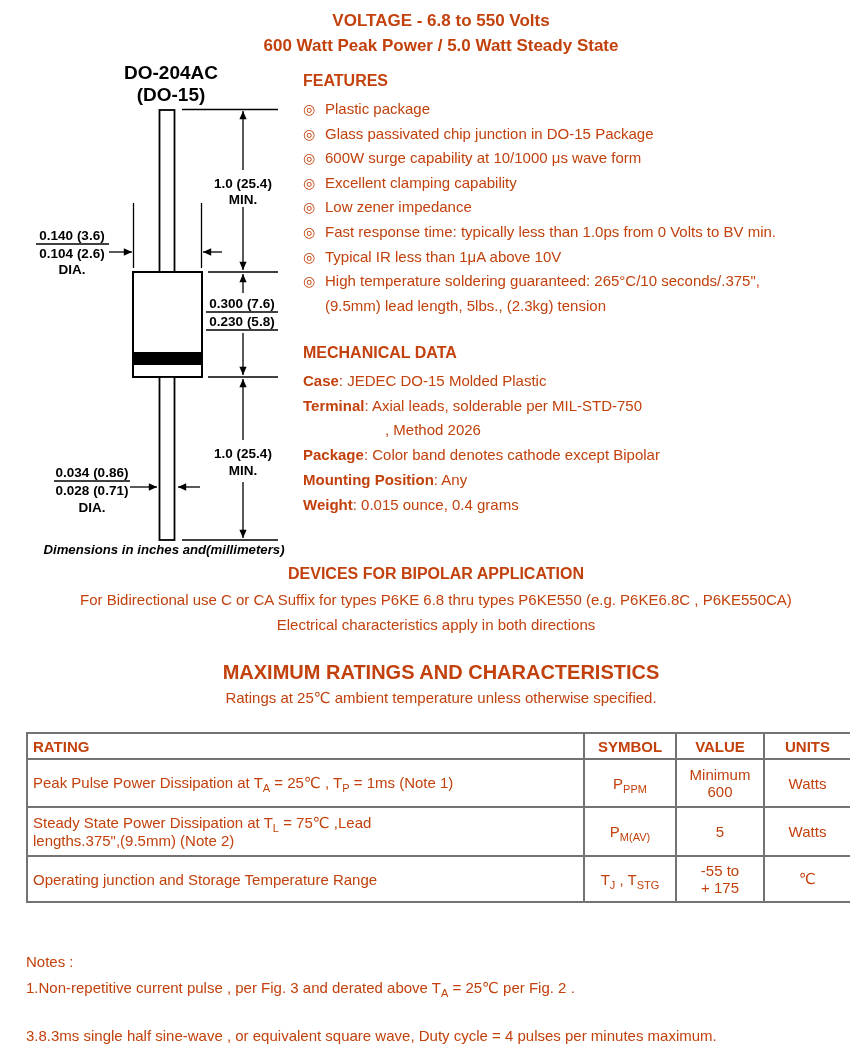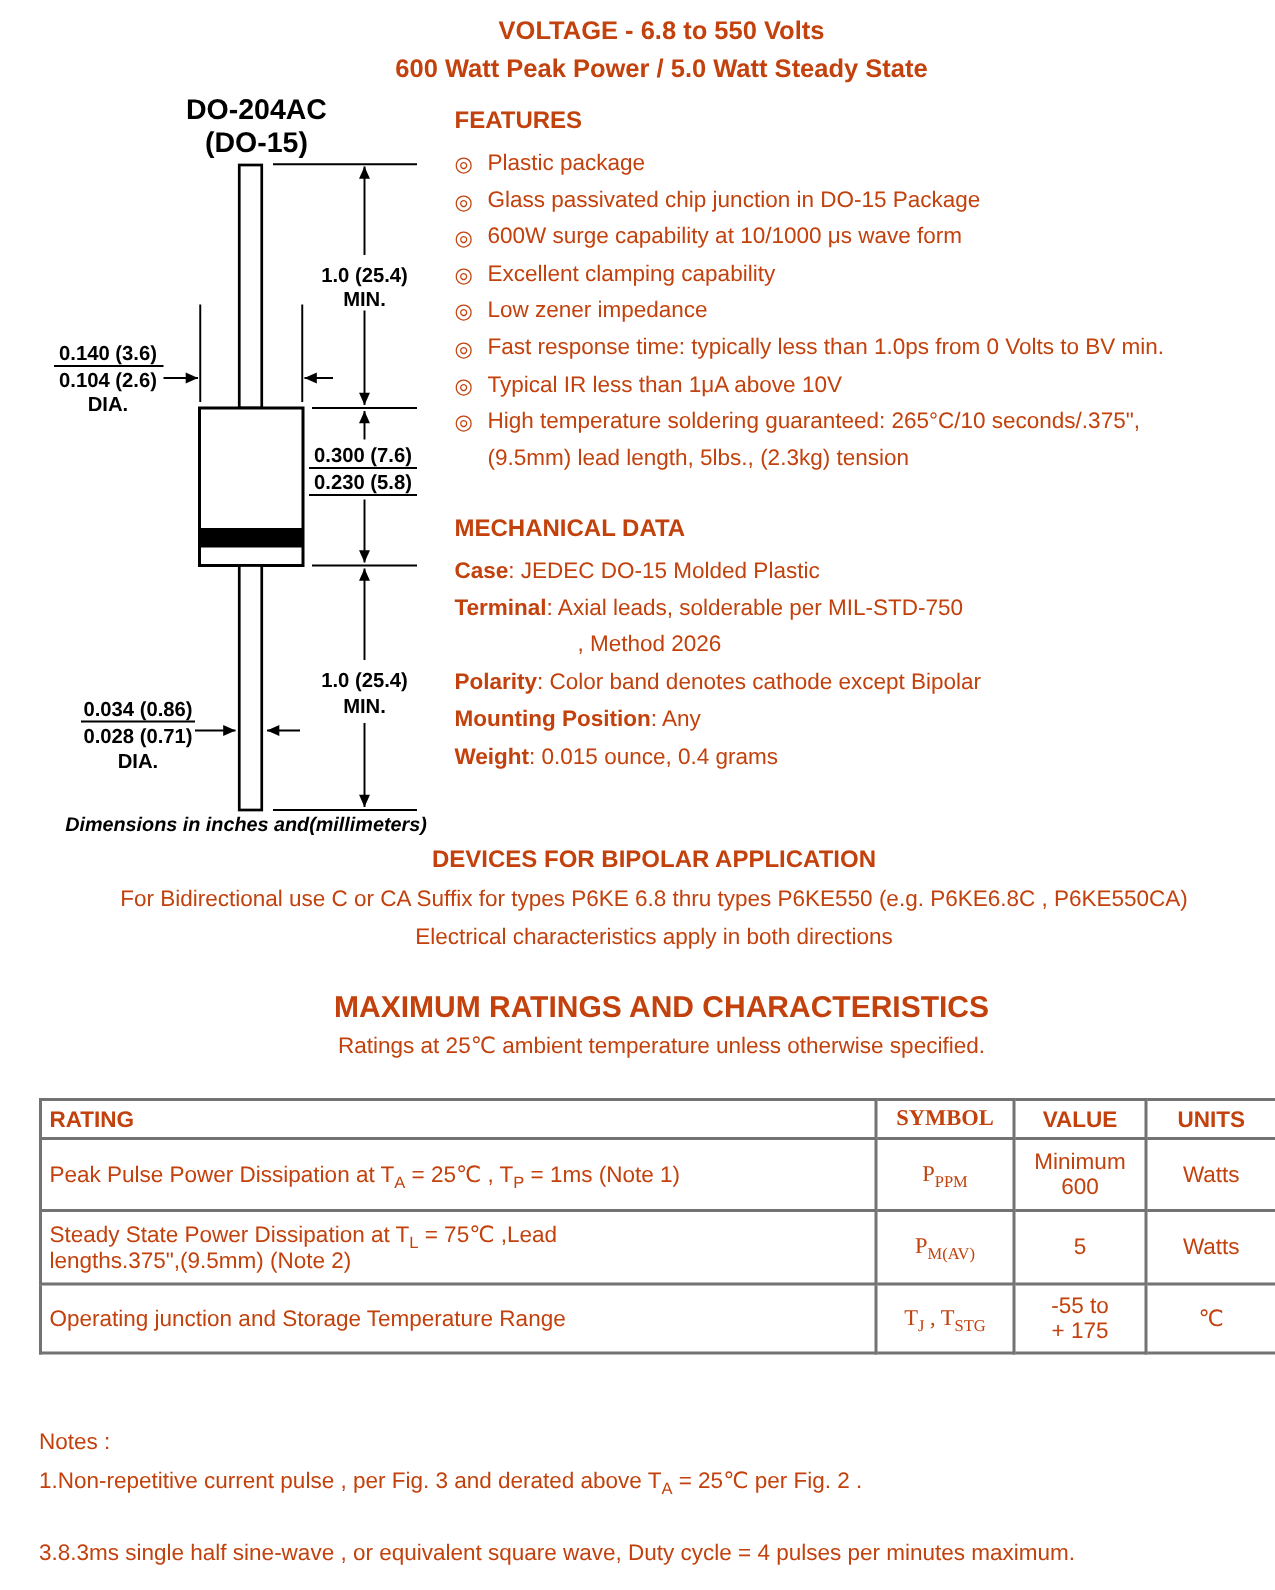--- a/index.html
+++ b/index.html
@@ -23,21 +23,21 @@
   .bipolar .bline{line-height:24.5px;}
   .maxr{left:0;top:660px;width:850px;text-align:center;font-size:15px;}
   .maxr .mhead{font-weight:bold;font-size:20px;line-height:25px;}
   .maxr .msub{line-height:25px;}
   
   .rtable{left:10px;top:732px;}
   table{border-collapse:collapse;table-layout:fixed;font-size:15px;}
   th,td{border:2px solid #737373;padding:2px 5px;vertical-align:middle;}
   th{font-weight:bold;}
   .c-rating{width:545px;text-align:left;}
-  .c-sym{width:80px;text-align:center;font-family:Liberation Serif, serif;}
+  .c-sym{width:80px;text-align:center;}
   .c-val{width:76px;text-align:center;}
   .c-units{width:75px;text-align:center;}
   tr.hdr{height:26px;}
   tr.r1{height:48px;}  tr.r2{height:49px;}  tr.r3{height:49px;}  tr.r4{height:46px;padding-left:24px;}
   sub.sb{font-size:11px;line-height:0;}
   
   .notes{left:10px;top:950px;width:832px;font-size:15px;}
   .notes .nlabel{line-height:24px;}
   .notes .n1{margin-top:3px;line-height:22px;}
   .notes .n3{margin-top:26px;line-height:22px;}
@@ -157,21 +157,21 @@
 
   <div class="abs mech">
     <div class="sec-head">MECHANICAL DATA</div>
     <div class="mline">
       <span class="mlabel">Case</span><span>: JEDEC DO-15 Molded Plastic</span></div>
     <div class="mline">
       <span class="mlabel">Terminal</span><span>: Axial leads, solderable per MIL-STD-750</span></div>
     <div class="mline indent">
       <span>, Method 2026</span></div>
     <div class="mline">
-      <span class="mlabel">Polarity</span><span>: Color band denotes cathode except Bipolar</span></div>
+      <span class="mlabel">Package</span><span>: Color band denotes cathode except Bipolar</span></div>
     <div class="mline">
       <span class="mlabel">Mounting Position</span><span>: Any</span></div>
     <div class="mline">
       <span class="mlabel">Weight</span><span>: 0.015 ounce, 0.4 grams</span></div>
   </div>
 
   <div class="abs bipolar">
     <div class="bhead">DEVICES FOR BIPOLAR APPLICATION</div>
     <div class="bline">For Bidirectional use C or CA Suffix for types P6KE 6.8 thru types P6KE550 (e.g. P6KE6.8C , P6KE550CA)</div>
     <div class="bline">Electrical characteristics apply in both directions</div>

